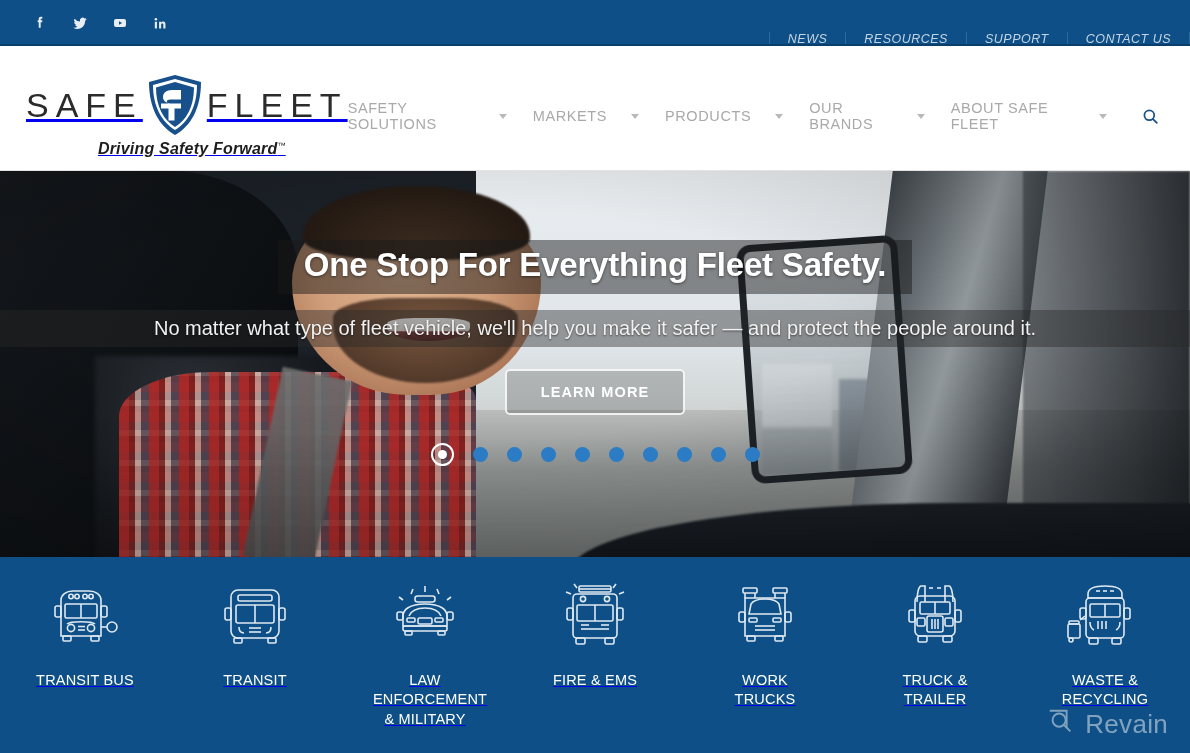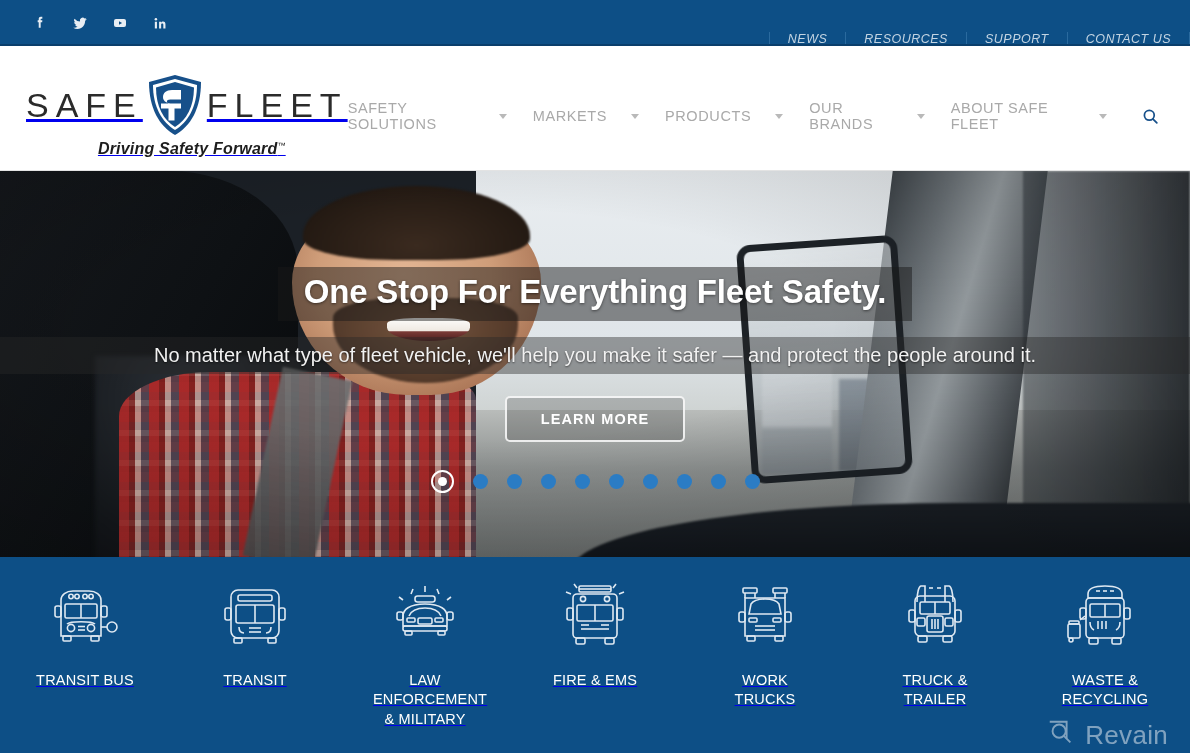--- a/index.html
+++ b/index.html
@@ -164,21 +164,21 @@
   .hero-vignette{
     position:absolute; inset:0;
     background:radial-gradient(ellipse at 40% 40%, rgba(0,0,0,0) 35%, rgba(0,0,0,.28) 100%);
   }
 
   .hero-content{
     position:absolute; left:0; right:0; top:0; bottom:0;
     display:flex; flex-direction:column; align-items:center;
   }
   .hero-title-band{
-    margin-top:96px; background:rgba(25,25,25,.48);
+    margin-top:69px; background:rgba(25,25,25,.48);
     padding:6px 26px 10px;
   }
   .hero-title{
     font-size:33px; font-weight:bold; color:#ffffff; letter-spacing:-.2px;
     text-shadow:0 1px 3px rgba(0,0,0,.5); white-space:nowrap;
   }
   .hero-sub-band{
     margin-top:16px; background:rgba(40,40,40,.42); padding:7px 22px;
     width:100%; display:flex; justify-content:center;
   }
@@ -211,21 +211,21 @@
   }
   .market-icon{ height:88px; display:flex; align-items:center; justify-content:center; }
   .market-icon svg{ display:block; }
   .market-label{
     margin-top:10px; color:#ffffff; font-size:14.5px; text-align:center;
     line-height:1.33; letter-spacing:.2px; max-width:104px;
   }
 
   
   .watermark{
-    position:absolute; right:22px; bottom:2px; display:flex; align-items:center; gap:9px;
+    position:absolute; right:22px; bottom:13px; display:flex; align-items:center; gap:9px;
     opacity:.55;
   }
   .watermark-text{ color:#dfe7ee; font-size:26px; letter-spacing:.3px; }
 </style>
 </head>
 <body>
 
 <div class="topbar">
   <div class="social">
     <a href="#" title="Facebook">

